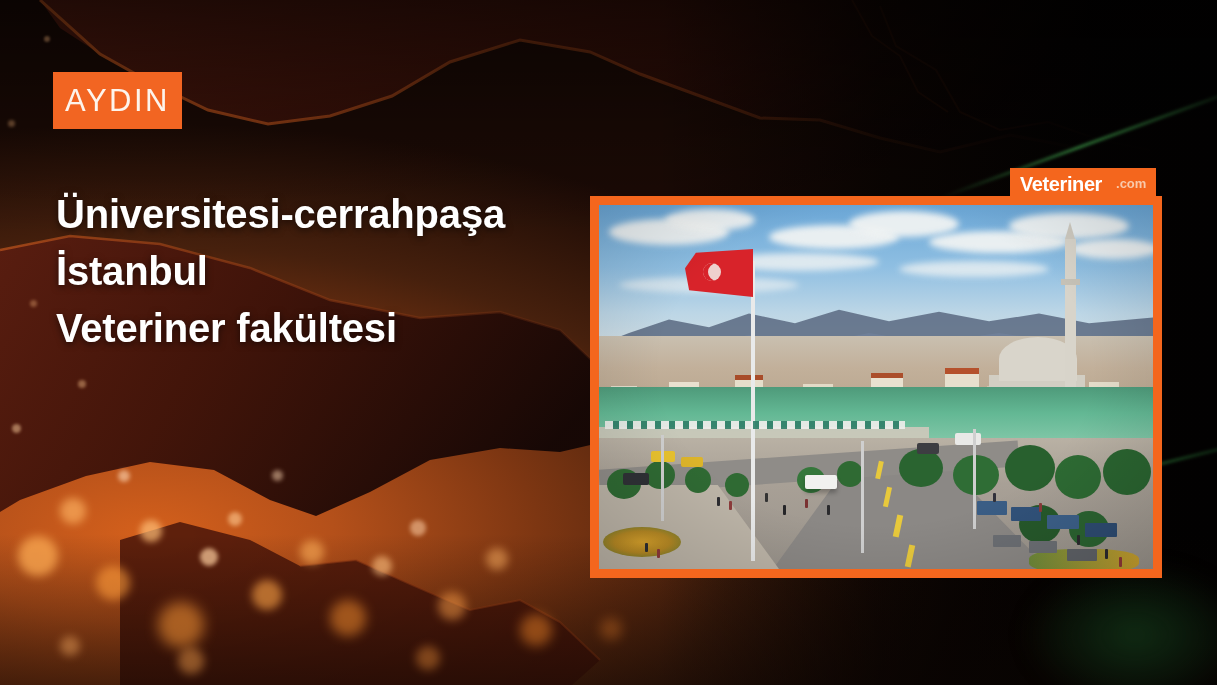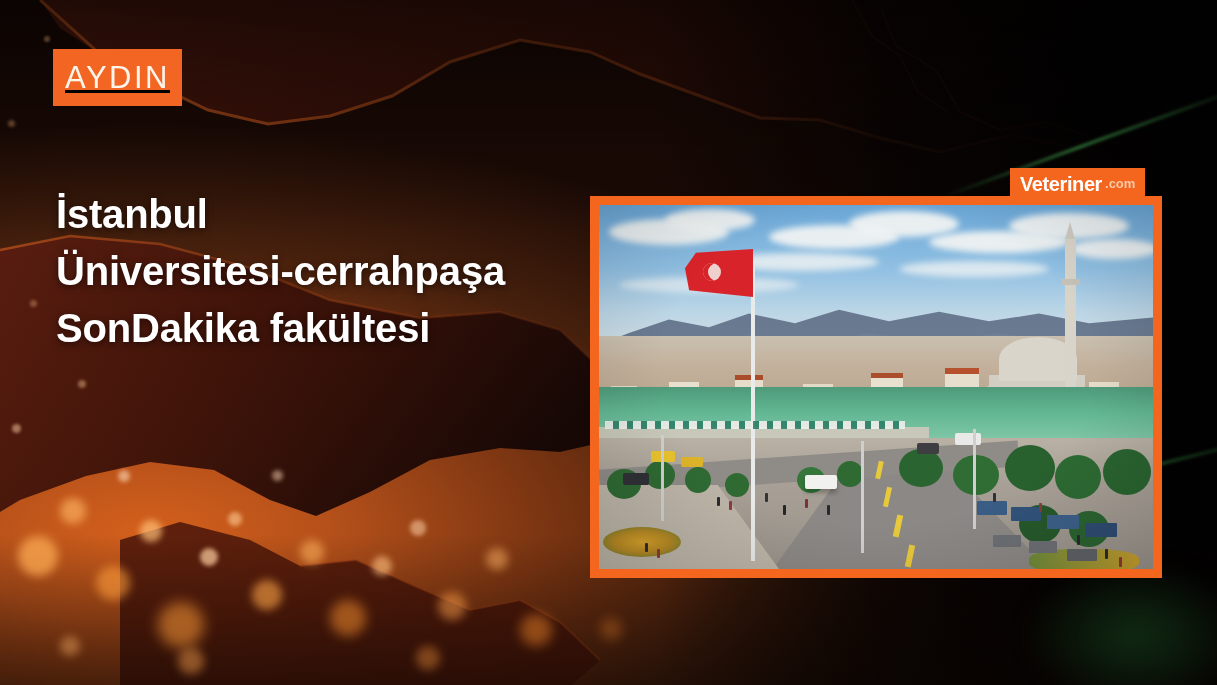--- a/index.html
+++ b/index.html
@@ -34,22 +34,22 @@
   .map-layer svg{width:100%;height:100%;display:block;}
 
   
   .bokeh{position:absolute;border-radius:50%;pointer-events:none;}
 
   
   .streak{position:absolute;pointer-events:none;}
 
   
   .city-badge{
-    position:absolute;left:53px;top:49px;width:129px;height:57px;
-    background:#f26522;display:flex;align-items:center;justify-content:center;text-decoration:underline;
+    position:absolute;left:53px;top:72px;width:129px;height:57px;
+    background:#f26522;display:flex;align-items:center;justify-content:center;
   }
   .city-badge span{
     color:#fdf4ec;font-size:31px;letter-spacing:2.5px;font-weight:400;
     line-height:1;
   }
 
   
   .headline{
     position:absolute;left:56px;top:186px;width:560px;
     color:#fff;font-size:40px;font-weight:bold;line-height:57px;
@@ -96,21 +96,21 @@
   .minaret-top{position:absolute;width:0;height:0;border-left:5px solid transparent;border-right:5px solid transparent;border-bottom:17px solid #cfcbc1;}
   .person{position:absolute;border-radius:1px;}
 
   
   .logo-badge{
     position:absolute;left:1010px;top:168px;height:31px;
     background:#f4661d;display:flex;align-items:center;
     padding:0 10px;box-sizing:border-box;
   }
   .logo-badge .lg-main{color:#ffffff;font-size:20px;font-weight:bold;letter-spacing:-.4px;line-height:1;}
-  .logo-badge .lg-dot{color:#f9c9aa;font-size:13px;font-weight:bold;line-height:1;margin-left:3px;}
+  .logo-badge .lg-dot{color:#f9c9aa;font-size:13px;font-weight:bold;line-height:1;margin-left:14px;}
 </style>
 </head>
 <body>
 
 <div id="stage">
 
   <div class="bg-base"></div>
 
   <div class="map-layer">
     <svg viewBox="0 0 1217 685" preserveAspectRatio="none" xmlns="http://www.w3.org/2000/svg">
@@ -181,23 +181,23 @@
     <div class="bokeh" style="left:44px;top:36px;width:6px;height:6px;background:#ffbe80;opacity:.3;filter:blur(1px);"></div>
     <div class="bokeh" style="left:416px;top:646px;width:24px;height:24px;background:#ff9c3e;opacity:.38;filter:blur(5px);"></div>
     <div class="bokeh" style="left:600px;top:618px;width:22px;height:22px;background:#f2872c;opacity:.3;filter:blur(6px);"></div>
   </div>
 
   <div class="city-badge">
     <span>AYDIN</span>
   </div>
 
   <div class="headline">
+    <span class="ln">Üniversitesi-cerrahpaşa</span>
     <span class="ln">İstanbul</span>
-    <span class="ln">Üniversitesi-cerrahpaşa</span>
-    <span class="ln">SonDakika fakültesi</span>
+    <span class="ln">Veteriner fakültesi</span>
   </div>
 
   <div class="photo-card">
     <div class="photo-inner">
 
       <div class="sky"></div>
       <div class="cloud" style="left:10px;top:14px;width:120px;height:26px;"></div>
       <div class="cloud" style="left:66px;top:4px;width:90px;height:22px;"></div>
       <div class="cloud" style="left:170px;top:20px;width:130px;height:24px;"></div>
       <div class="cloud" style="left:250px;top:6px;width:110px;height:26px;"></div>

